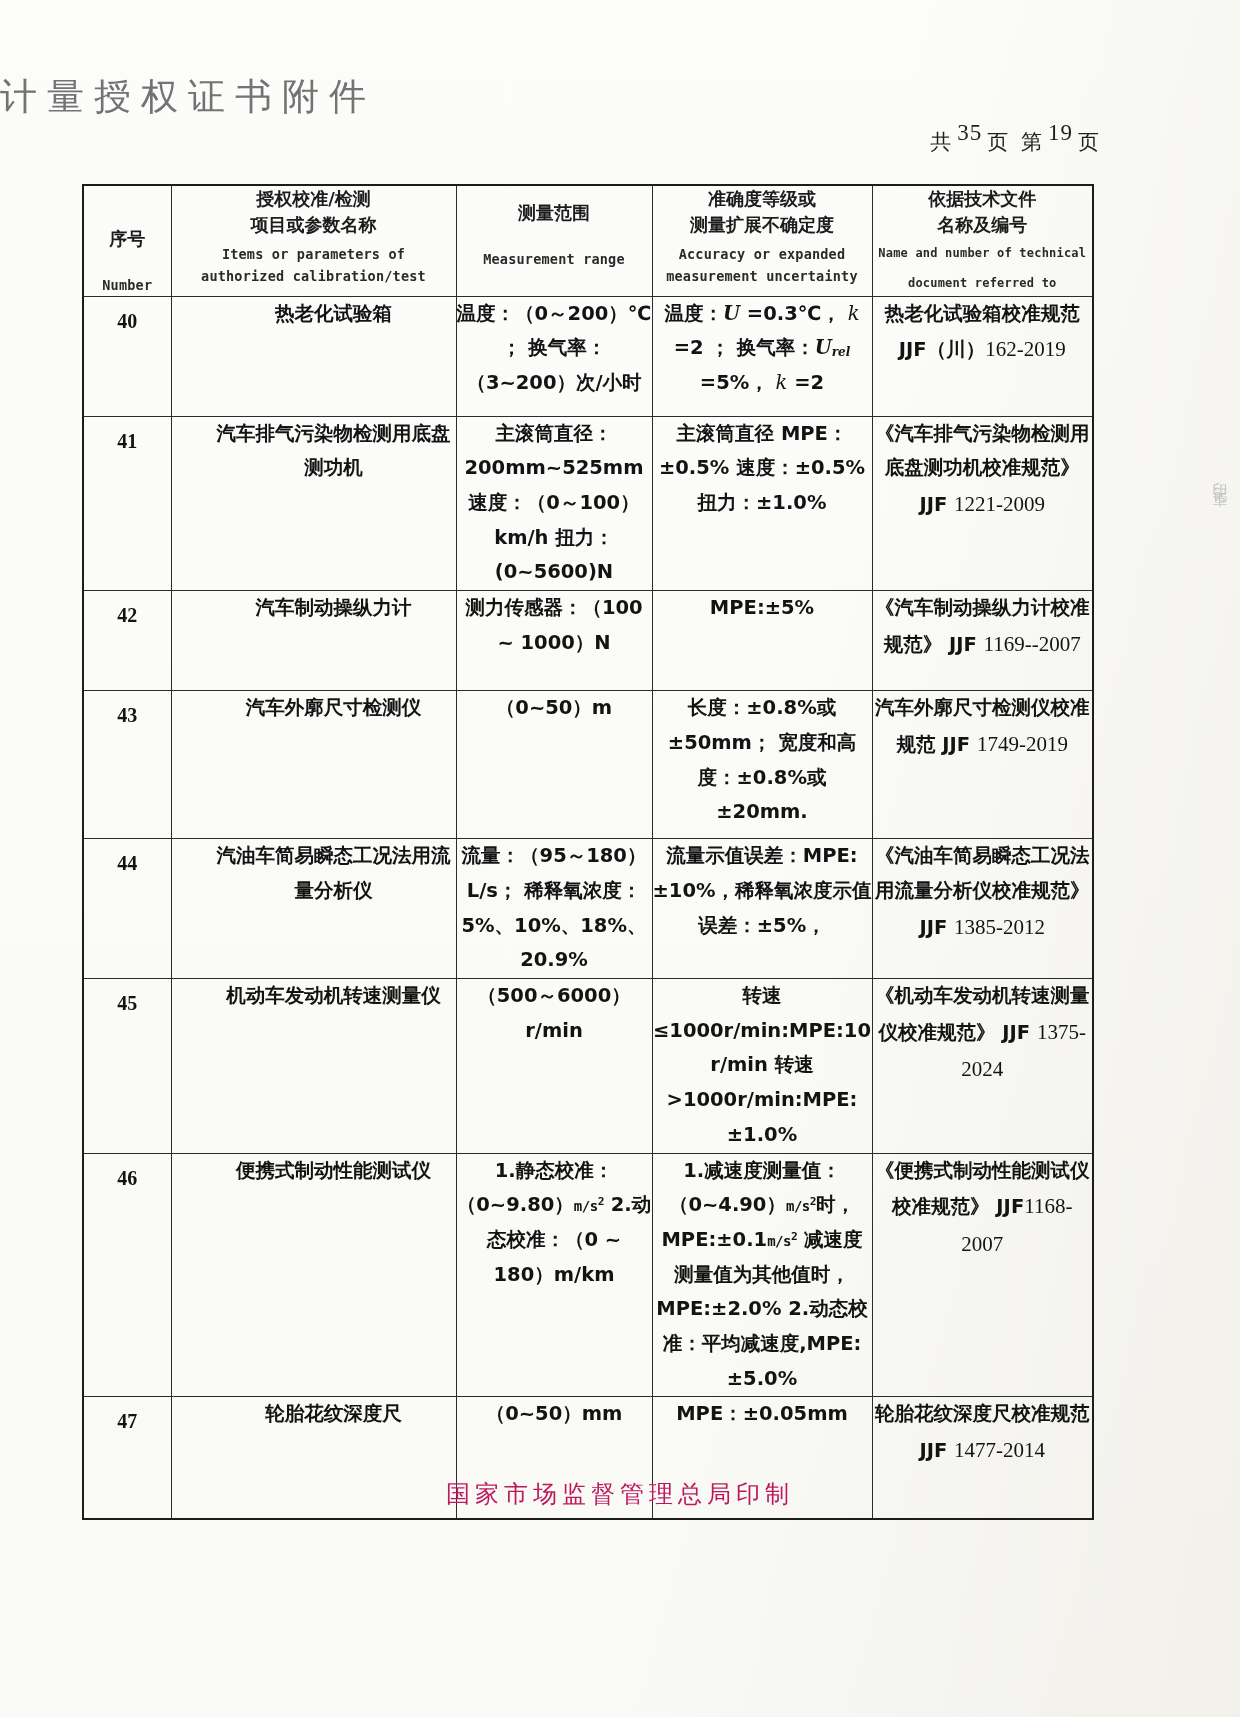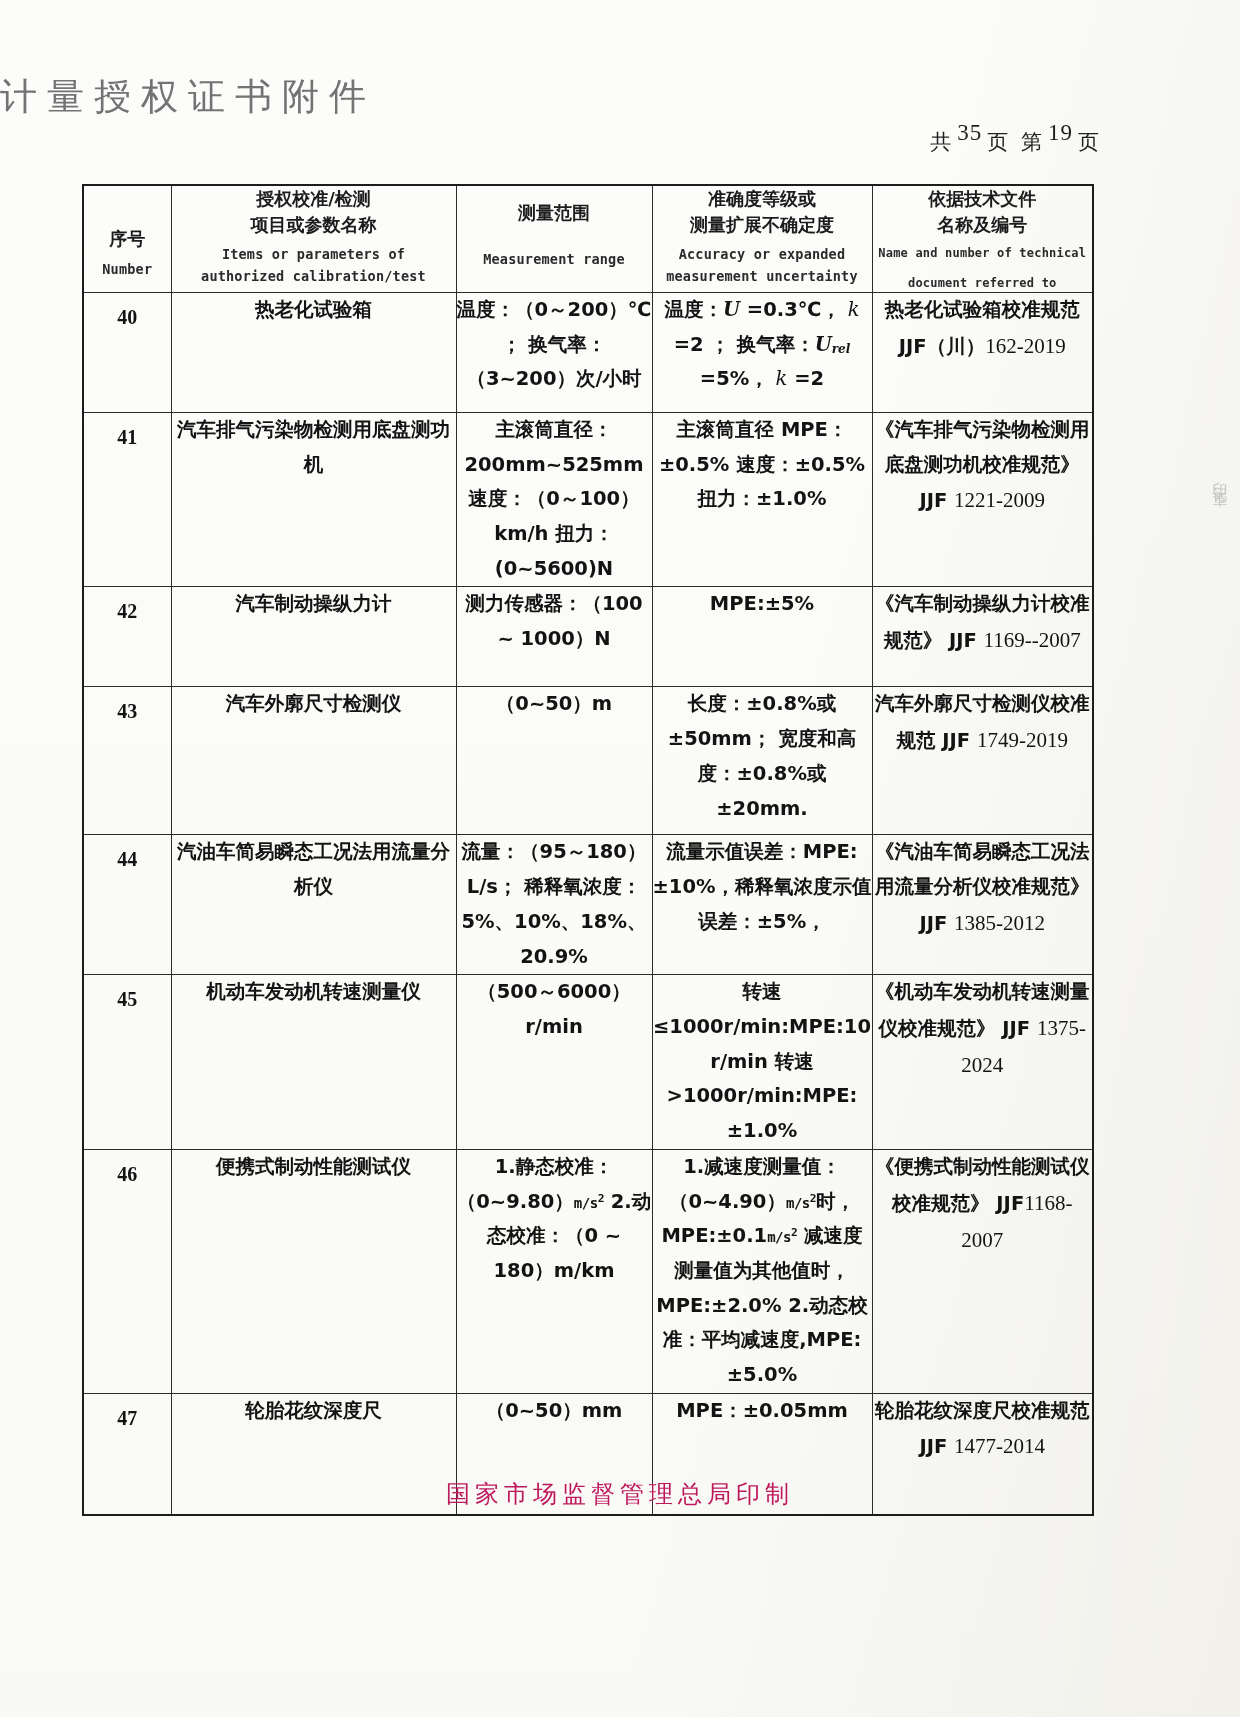--- a/index.html
+++ b/index.html
@@ -94,41 +94,41 @@
     color:#1c1c1c;
   }
   .hd .en{
     font-family:"DejaVu Sans Mono","Liberation Mono",monospace;
     font-size:13.5px;
     color:#2a2a2a;
     letter-spacing:.2px;
     margin-top:7px;
   }
   .hd.no .cn{font-size:18px;margin-top:40px;}
-  .hd.no .en{margin-top:8px;}
+  .hd.no .en{margin-top:24px;}
   .hd.range .cn{margin-top:14px;}
   .hd.range .en{margin-top:24px;}
   .hd.doc .en{font-size:12px;}
 
   
   td.bd{
     text-align:center;
     font-size:19.5px;
     line-height:1.78;
     padding:6px 5px 10px;
     color:#131313;
     font-weight:700;
   }
   td.bd.num{
     font-family:"Liberation Serif","DejaVu Serif",serif;
     font-weight:700;
     font-size:20px;
     padding-top:7px;
   }
-  td.bd.item{font-weight:700;}
+  td.bd.item{font-weight:700;padding-left:40px;}
   td.bd.doc{
     font-weight:700;
   }
   .serifnum{
     font-family:"Liberation Serif","DejaVu Serif",serif;
     font-weight:400;
   }
   td.bd.doc .serifnum{font-size:21px;}
 
   .u-it{font-style:italic;font-family:"DejaVu Serif","Liberation Serif",serif;font-weight:700;}

